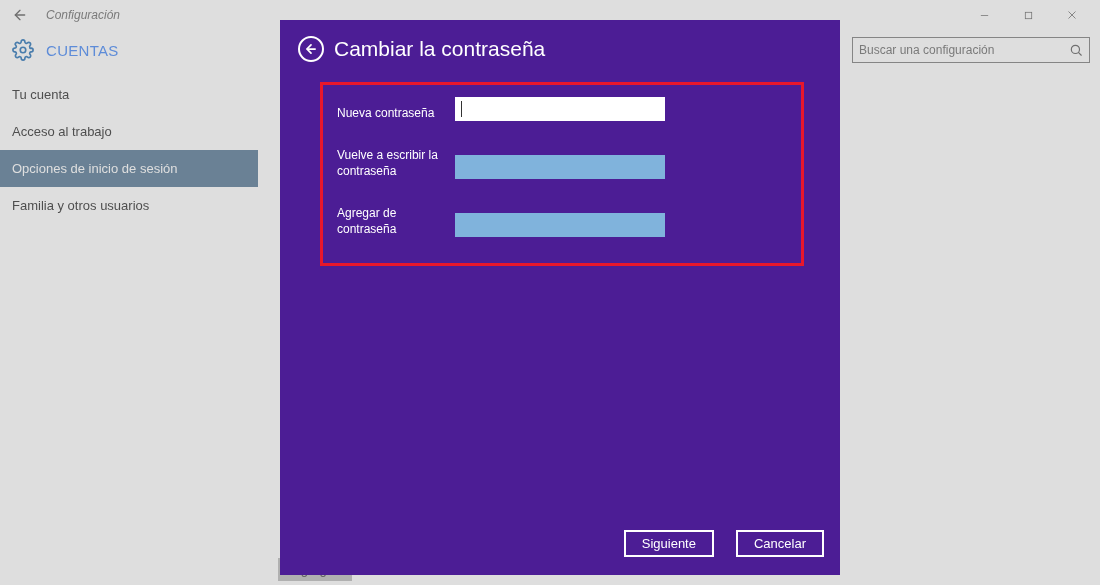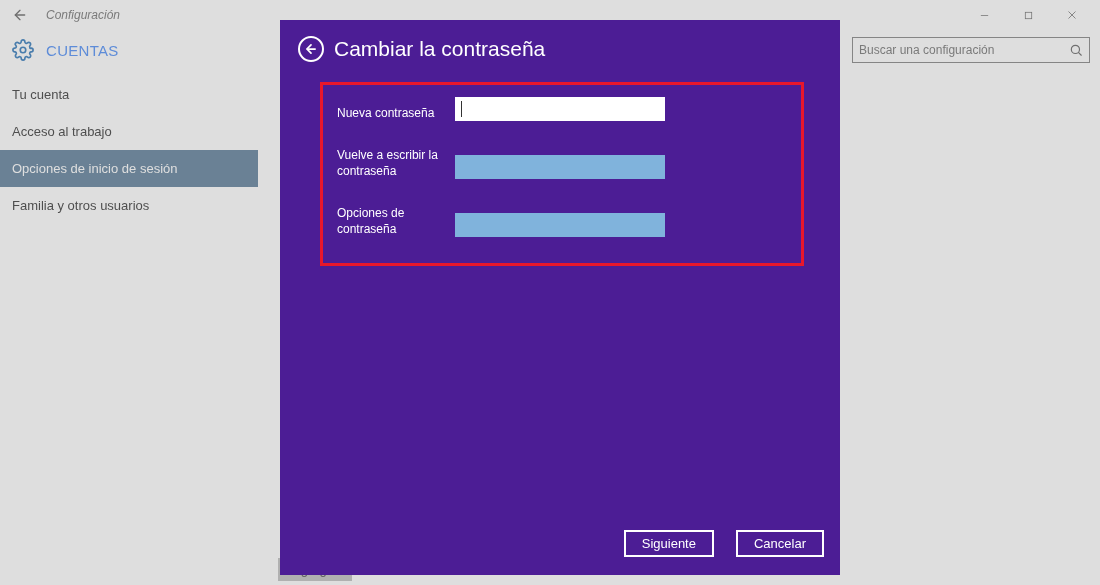--- a/index.html
+++ b/index.html
@@ -276,21 +276,21 @@
   <div class="form-area">
     <div class="form-row">
       <div class="form-label">Nueva contraseña</div>
       <div class="form-input active"><span class="cursor"></span></div>
     </div>
     <div class="form-row">
       <div class="form-label">Vuelve a escribir la contraseña</div>
       <div class="form-input"></div>
     </div>
     <div class="form-row">
-      <div class="form-label">Opciones de contraseña</div>
+      <div class="form-label">Agregar de contraseña</div>
       <div class="form-input"></div>
     </div>
   </div>
 
   <div class="dialog-footer">
     <button class="dlg-btn"><span>Siguiente</span></button>
     <button class="dlg-btn"><span>Cancelar</span></button>
   </div>
 </div>
 

